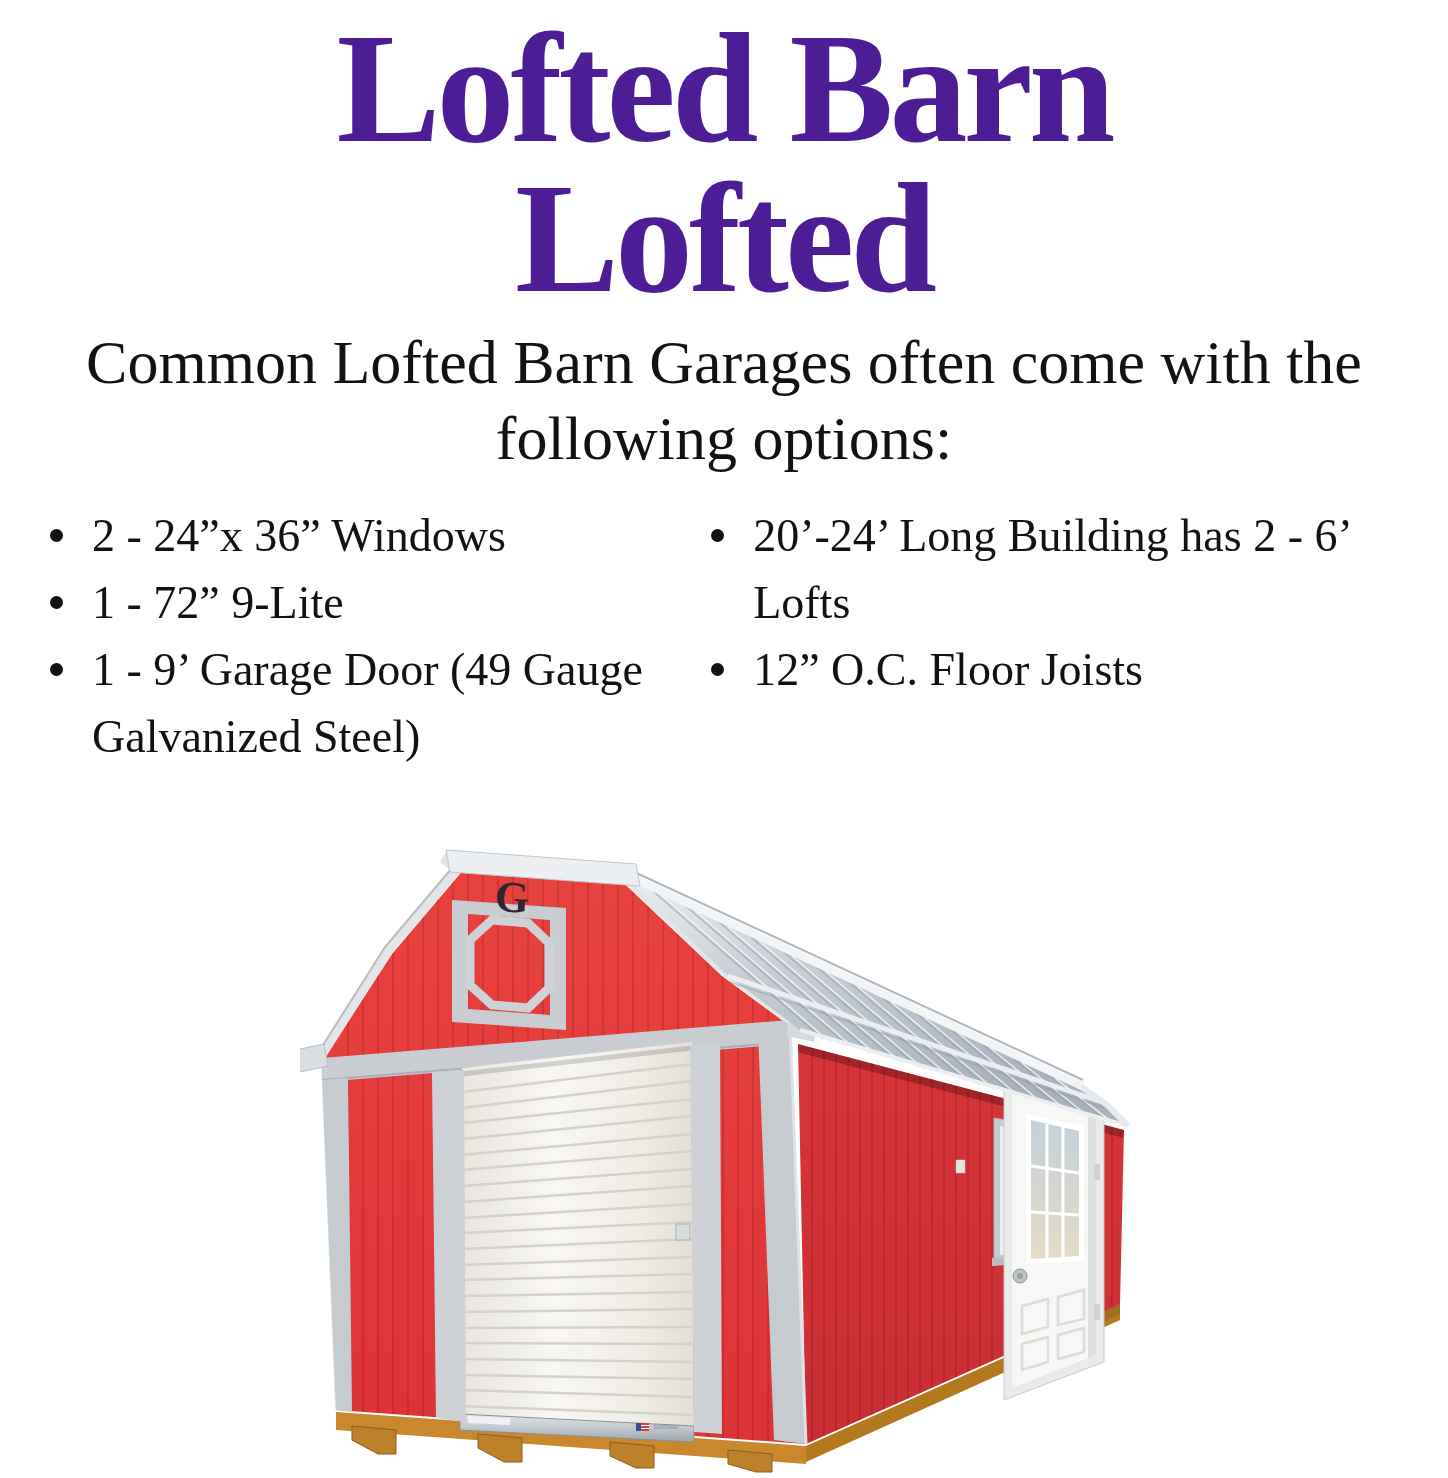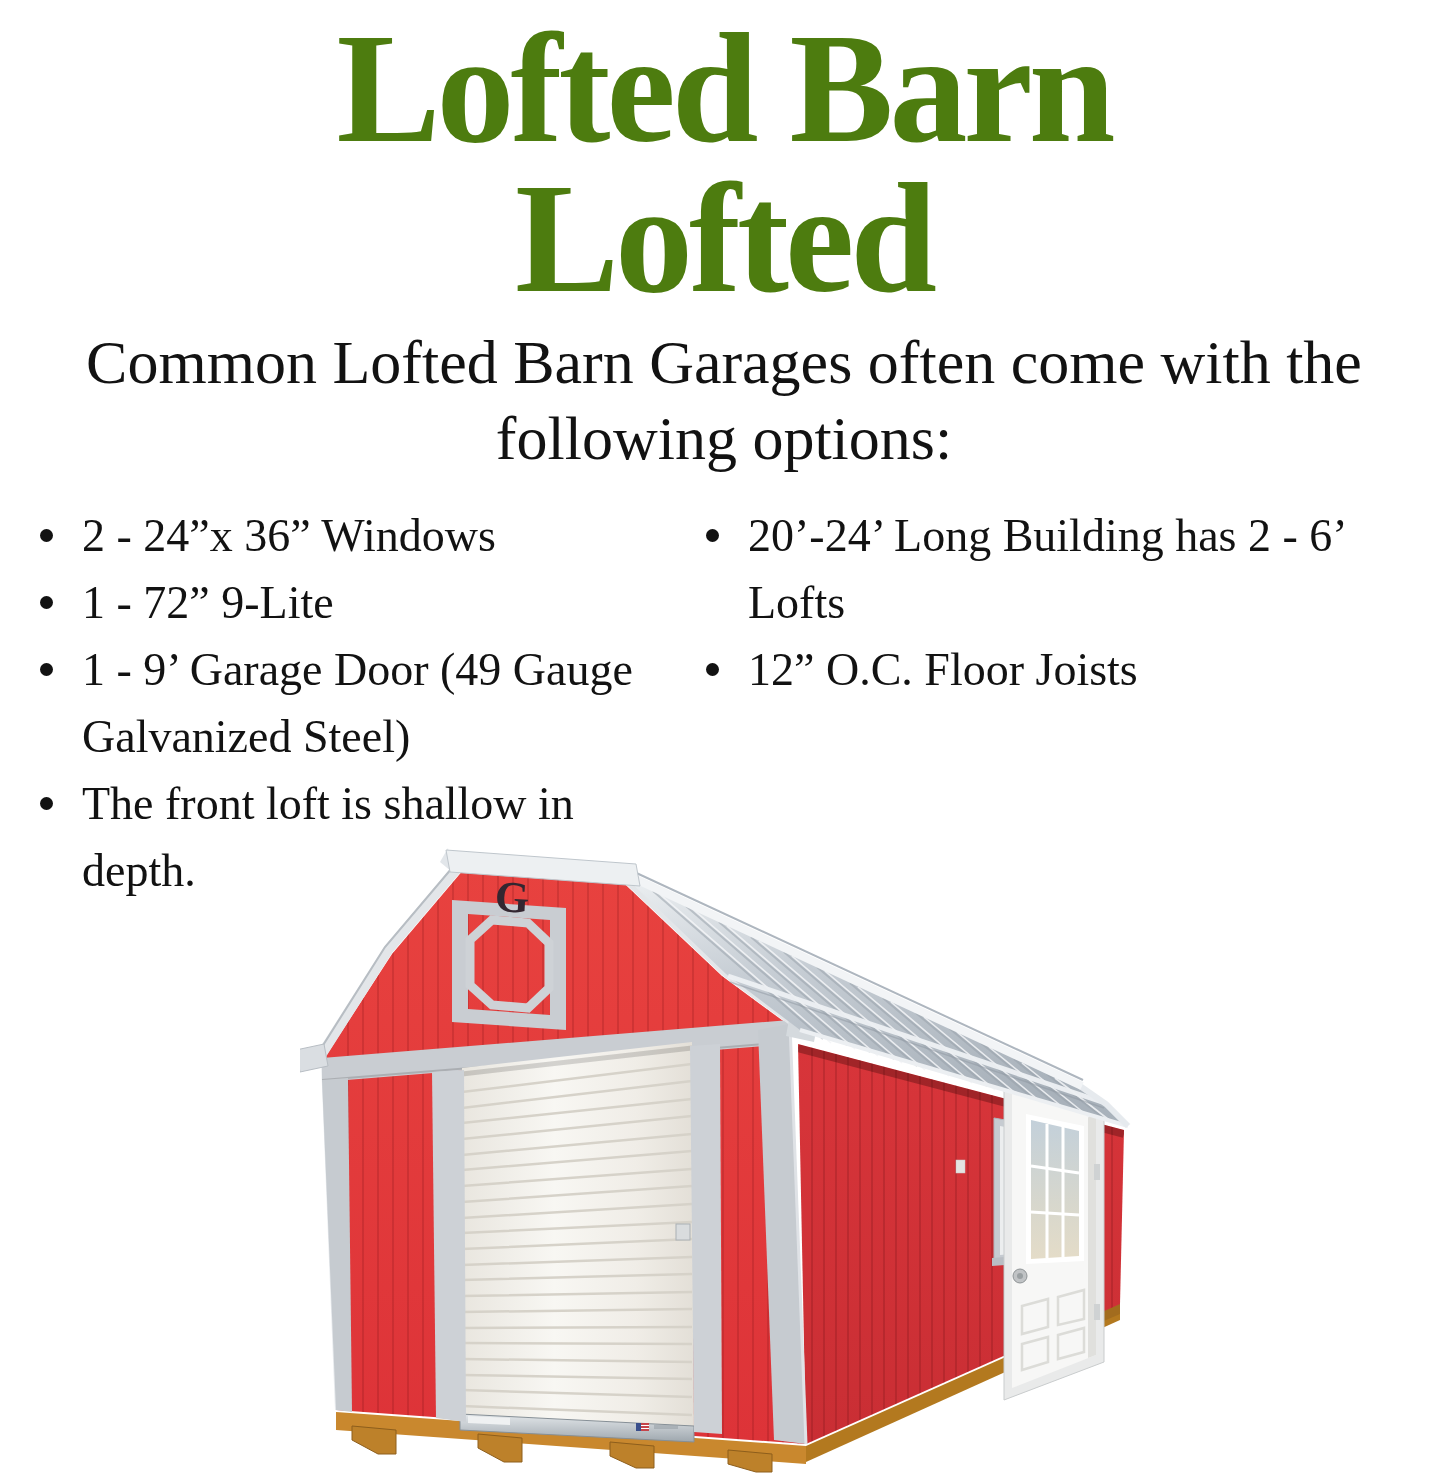--- a/index.html
+++ b/index.html
@@ -1,24 +1,24 @@
 <!DOCTYPE html>
 <html><head>
 <meta charset="utf-8">
 <style>
   html,body{margin:0;padding:0;}
   body{width:1448px;height:1478px;background:#ffffff;overflow:hidden;
        font-family:"Liberation Serif", serif;color:#121212;}
   .page{position:relative;width:1448px;height:1478px;}
   .title{margin:14px 0 0 0;text-align:center;font-weight:700;
-         font-size:156px;line-height:150px;letter-spacing:-4px;color:#4d7c0f;}
+         font-size:156px;line-height:150px;letter-spacing:-4px;color:#4c1d95;}
   .title .tl{display:block;}
   .subtitle{margin:10px auto 0 auto;max-width:1320px;text-align:center;
             font-size:62px;line-height:76px;color:#121212;}
-  .cols{display:flex;margin-top:26px;padding:0 30px 0 36px;}
+  .cols{display:flex;margin-top:26px;padding:0 30px 0 46px;}
   .col{list-style:none;margin:0;padding:0;}
   .col.left{width:662px;}
   .col.right{width:716px;margin-left:4px;}
   .col li{display:flex;align-items:flex-start;}
   .dot{flex:none;width:13px;height:13px;border-radius:50%;background:#121212;
        margin:27px 29px 0 4px;}
   .txt{font-size:46px;line-height:67px;}
   .barn{position:absolute;left:300px;top:820px;width:880px;height:645px;}
 </style>
 </head>
@@ -40,24 +40,20 @@
           <span class="txt">2 - 24”x 36” Windows</span>
         </li>
       <li>
           <span class="dot"></span>
           <span class="txt">1 - 72” 9-Lite</span>
         </li>
       <li>
           <span class="dot"></span>
           <span class="txt">1 - 9’ Garage Door (49 Gauge Galvanized Steel)</span>
         </li>
-      <li>
-          <span class="dot"></span>
-          <span class="txt">The front loft is shallow in depth.</span>
-        </li>
     </ul>
     <ul class="col right">
       <li>
           <span class="dot"></span>
           <span class="txt">20’-24’ Long Building has 2 - 6’ Lofts</span>
         </li>
       <li>
           <span class="dot"></span>
           <span class="txt">12” O.C. Floor Joists</span>
         </li>

